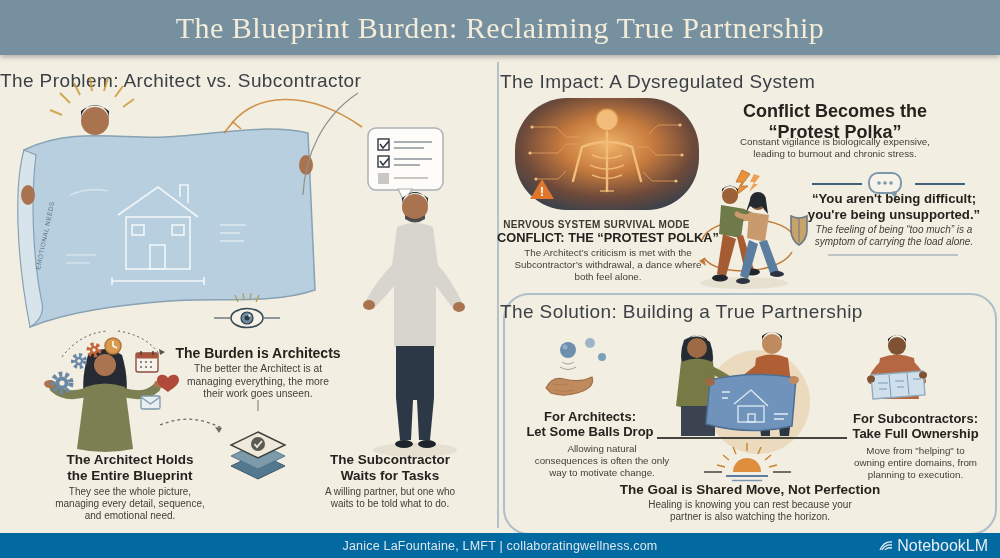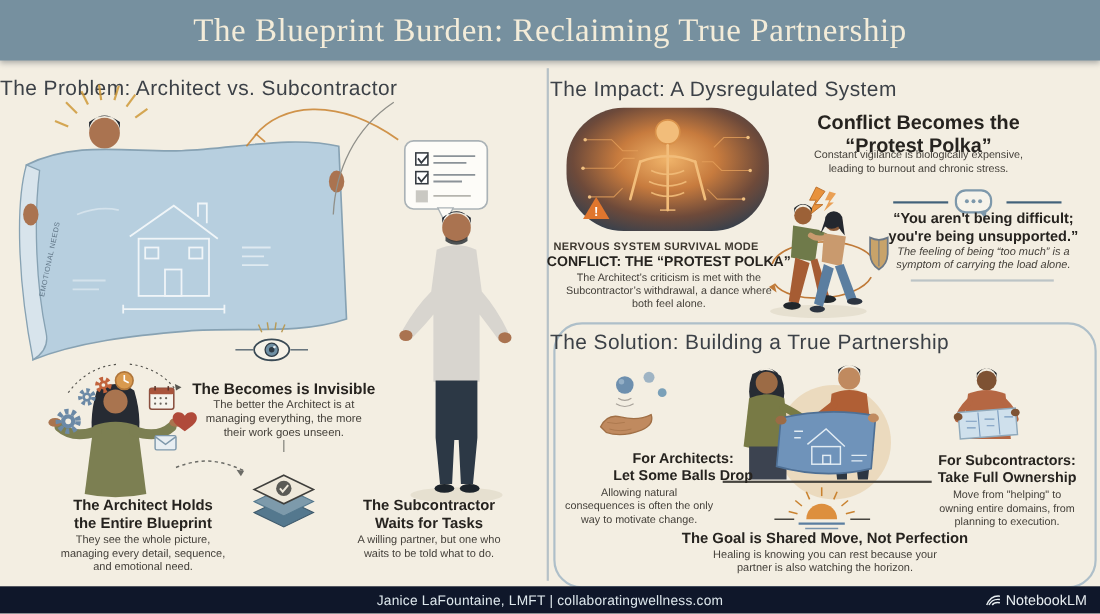--- a/index.html
+++ b/index.html
@@ -2,25 +2,25 @@
 <html><head>
 <meta charset="utf-8">
 <style>
   html,body{margin:0;padding:0;}
   #root{position:relative;width:1000px;height:558px;background:#f3eee2;overflow:hidden;
         font-family:"Liberation Sans",sans-serif;padding-left:24px;}
   .banner{position:absolute;left:0;top:0;width:1000px;height:55px;background:#76909f;
           box-shadow:0 2px 5px rgba(40,50,60,.35);z-index:5;}
   .banner-title{width:100%;text-align:center;line-height:55px;font-family:"Liberation Serif",serif;
           font-size:30px;color:#f3ecd9;letter-spacing:.5px;}
-  .footer{position:absolute;left:0;top:533px;width:1000px;height:25px;background:#0f172a;z-index:5;
+  .footer{position:absolute;left:0;top:533px;width:1000px;height:25px;background:#0369a1;z-index:5;
           display:flex;align-items:center;justify-content:center;}
   .footer-credit{font-size:12.5px;color:#dde7ec;letter-spacing:.2px;}
   .footer-brand{position:absolute;right:12px;top:0;height:25px;display:flex;align-items:center;gap:4px;
-          color:#e8eef1;font-size:13px;justify-content:flex-end;}
+          color:#e8eef1;font-size:16px;justify-content:flex-end;}
   .section-title{position:absolute;text-align:left;font-size:19px;color:#3c4147;letter-spacing:.4px;}
   .h-bold{position:absolute;text-align:center;font-weight:700;color:#26231f;white-space:pre-line;line-height:1.18;}
   .body-text{position:absolute;text-align:center;color:#44403a;white-space:pre-line;line-height:1.22;}
   .caps-label{position:absolute;text-align:center;font-weight:700;color:#3e382f;letter-spacing:.3px;}
   .vline{position:absolute;background:#b6c1c7;}
   .hline{position:absolute;}
   .solution-box{position:absolute;left:503px;top:293px;width:490px;height:238px;
           border:2px solid #aebfc9;border-radius:26px;}
   svg{position:absolute;overflow:visible;}
 </style>
@@ -177,21 +177,21 @@
           <circle cx="151" cy="312" r="1"></circle>
         </g>
     </g>
     <path d="M168,323 c3,-5 11,-4 11,2 c0,5 -7,9 -11,12 c-4,-3 -11,-7 -11,-12 c0,-6 8,-7 11,-2 z" fill="#b04a3a"></path>
     <g>
       <rect x="141" y="341" width="19" height="13" rx="1.5" fill="#e8eef2" stroke="#7e98ab" stroke-width="1.3"></rect>
       <path d="M141,342 l9.5,7 l9.5,-7" stroke="#7e98ab" stroke-width="1.3" fill="none"></path>
     </g>
   </svg>
 
-  <div class="h-bold" style="left:163px;top:345px;width:190px;font-size:14px;">The Becomes is Invisible</div>
+  <div class="h-bold" style="left:163px;top:345px;width:190px;font-size:14px;">The Burden is Architects</div>
   <div class="body-text" style="left:163px;top:363px;width:190px;font-size:10.3px;">The better the Architect is at
 managing everything, the more
 their work goes unseen.</div>
 
   <div class="h-bold" style="left:30px;top:452px;width:200px;font-size:13.5px;">The Architect Holds
 the Entire Blueprint</div>
   <div class="body-text" style="left:30px;top:486px;width:200px;font-size:10px;">They see the whole picture,
 managing every detail, sequence,
 and emotional need.</div>
 
@@ -371,23 +371,23 @@
       <line x1="71" y1="14" x2="65" y2="19"></line>
         <line x1="17" y1="24" x2="25" y2="26"></line>
       <line x1="77" y1="24" x2="69" y2="26"></line>
     </g>
     <path d="M33,31 a14,14 0 0 1 28,0 z" fill="#dd8f3e"></path>
     <path d="M4,31 h18 M73,31 h18" stroke="#46443f" stroke-width="1.4"></path>
     <path d="M26,35 h42" stroke="#5b7ea0" stroke-width="2"></path>
     <path d="M32,39.5 h30" stroke="#5b7ea0" stroke-width="1.4" opacity=".8"></path>
   </svg>
 
-  <div class="h-bold" style="left:505px;top:409px;width:170px;font-size:13px;margin-left:31px;">For Architects:
+  <div class="h-bold" style="left:505px;top:409px;width:170px;font-size:13px;">For Architects:
 Let Some Balls Drop</div>
-  <div class="body-text" style="left:491px;top:443px;width:180px;font-size:9.8px;">Allowing natural
+  <div class="body-text" style="left:512px;top:443px;width:180px;font-size:9.8px;">Allowing natural
 consequences is often the only
 way to motivate change.</div>
 
   <div class="h-bold" style="left:828px;top:411px;width:175px;font-size:13px;">For Subcontractors:
 Take Full Ownership</div>
   <div class="body-text" style="left:826px;top:445px;width:179px;font-size:9.8px;">Move from "helping" to
 owning entire domains, from
 planning to execution.</div>
 
   <div class="h-bold" style="left:600px;top:482px;width:300px;font-size:13.5px;">The Goal is Shared Move, Not Perfection</div>

